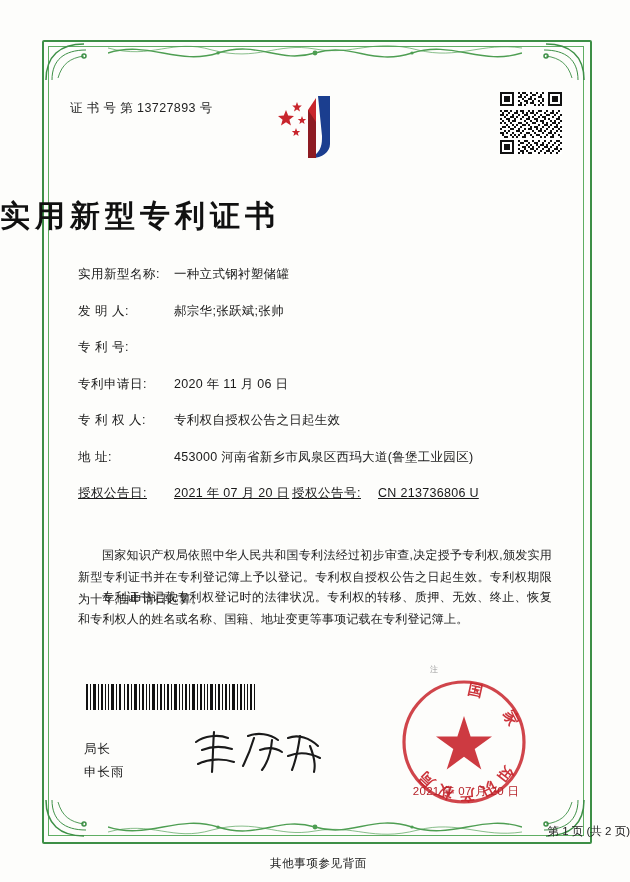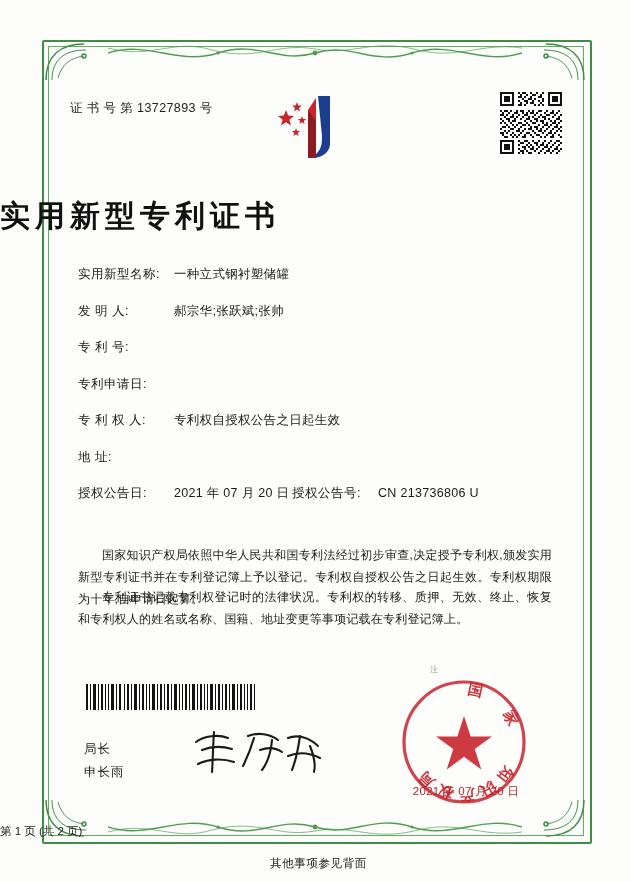--- a/index.html
+++ b/index.html
@@ -112,21 +112,21 @@
   }
   .row .lbl {
     flex: 0 0 96px;
     letter-spacing: 0.5px;
     white-space: nowrap;
   }
   .row .val {
     flex: 1 1 auto;
     letter-spacing: 0.3px;
   }
-  .row.spread { gap: 0; }
+  .row.spread { gap: 0; text-decoration: underline; }
   .row .lbl2 {
     flex: 0 0 86px;
     letter-spacing: 0.5px;
     white-space: nowrap;
   }
   .half-left { flex: 0 0 214px; display: flex; }
   .half-right { flex: 1 1 auto; display: flex; }
 
   
   .para {
@@ -178,21 +178,21 @@
     text-align: center;
     font-size: 11.5px;
     color: #b5232a;
     letter-spacing: 0.3px;
   }
 
   .page-num {
     position: absolute;
     left: 0; right: 0;
     top: 824px;
-    text-align: left;
+    text-align: right;
     font-size: 11.5px;
     color: #222;
   }
 
   .footer-note {
     position: absolute;
     left: 0; right: 0;
     top: 856px;
     text-align: center;
     font-size: 11.5px;
@@ -550,29 +550,31 @@
       <span class="lbl">发 明 人:</span>
       <span class="val">郝宗华;张跃斌;张帅</span>
     </div>
 
     <div class="row">
       <span class="lbl">专 利 号:</span>
     </div>
 
     <div class="row">
       <span class="lbl">专利申请日:</span>
+      <span class="val">2020 年 11 月 06 日</span>
     </div>
 
     <div class="row">
       <span class="lbl">专 利 权 人:</span>
       <span class="val">专利权自授权公告之日起生效</span>
     </div>
 
     <div class="row">
       <span class="lbl">地 址:</span>
+      <span class="val">453000 河南省新乡市凤泉区西玛大道(鲁堡工业园区)</span>
     </div>
 
     <div class="row spread">
       <span class="half-left">
         <span class="lbl">授权公告日:</span>
         <span class="val">2021 年 07 月 20 日</span>
       </span>
       <span class="half-right">
         <span class="lbl2">授权公告号:</span>
         <span class="val">CN 213736806 U</span>

